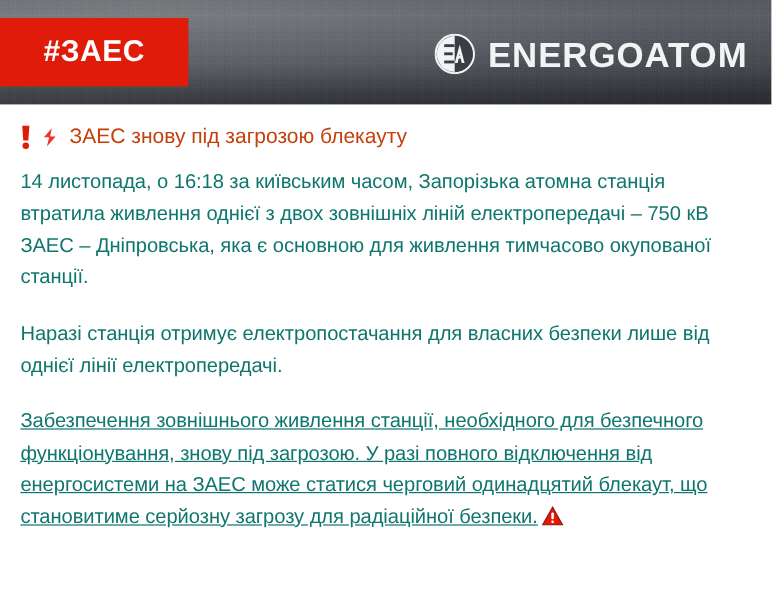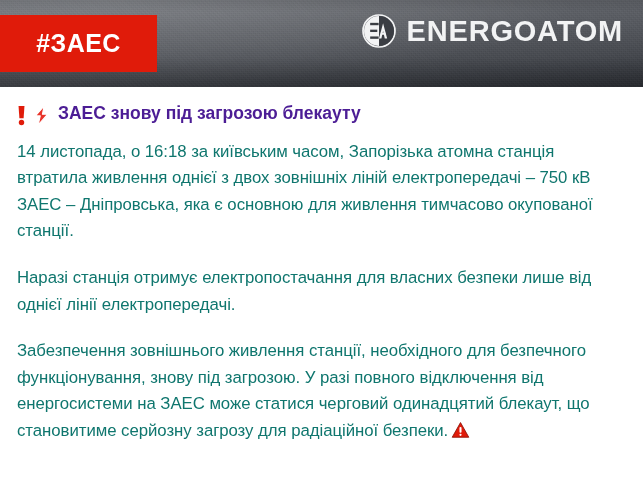--- a/index.html
+++ b/index.html
@@ -71,21 +71,21 @@
     letter-spacing: 0.4px;
     line-height: 1;
   }
 
   .brand {
     position: absolute;
     right: 20px;
     top: 0;
     height: 62px;
     display: flex;
-    align-items: center;
+    align-items: flex-end;
     gap: 11px;
     z-index: 3;
   }
   .brand-mark {
     width: 34px;
     height: 34px;
     flex: 0 0 34px;
     display: block;
   }
   .brand-name {
@@ -98,47 +98,47 @@
     white-space: nowrap;
   }
 
   
   .content {
     padding: 16px 14px 0 17px;
   }
 
   .headline {
     display: flex;
-    align-items: flex-end;
+    align-items: center;
     gap: 7px;
     margin: 0 0 14px 0;
     font-size: 17.5px;
-    font-weight: bold;
-    color: #4c1d95;
+    font-weight: normal;
+    color: #c2410c;
     line-height: 1.25;
   }
   .headline .emoji {
     flex: 0 0 auto;
     display: inline-block;
     line-height: 1;
     position: relative;
     top: 1px;
   }
   .icon-exclaim { width: 9px; height: 21px; display: block; }
   .icon-bolt { width: 18px; height: 21px; display: block; }
   .headline-text { display: inline-block; }
 
   .para {
     margin: 0 0 20px 0;
     font-size: 16.8px;
     line-height: 1.58;
     color: #0f766e;
     letter-spacing: -0.05px;
   }
-  .para:last-child { margin-bottom: 0; }
+  .para:last-child { margin-bottom: 0; text-decoration: underline; }
   .icon-warn {
     width: 19px;
     height: 18px;
     display: inline-block;
     vertical-align: -3px;
     margin-left: 3px;
   }
 </style>
 </head>
 <body>

